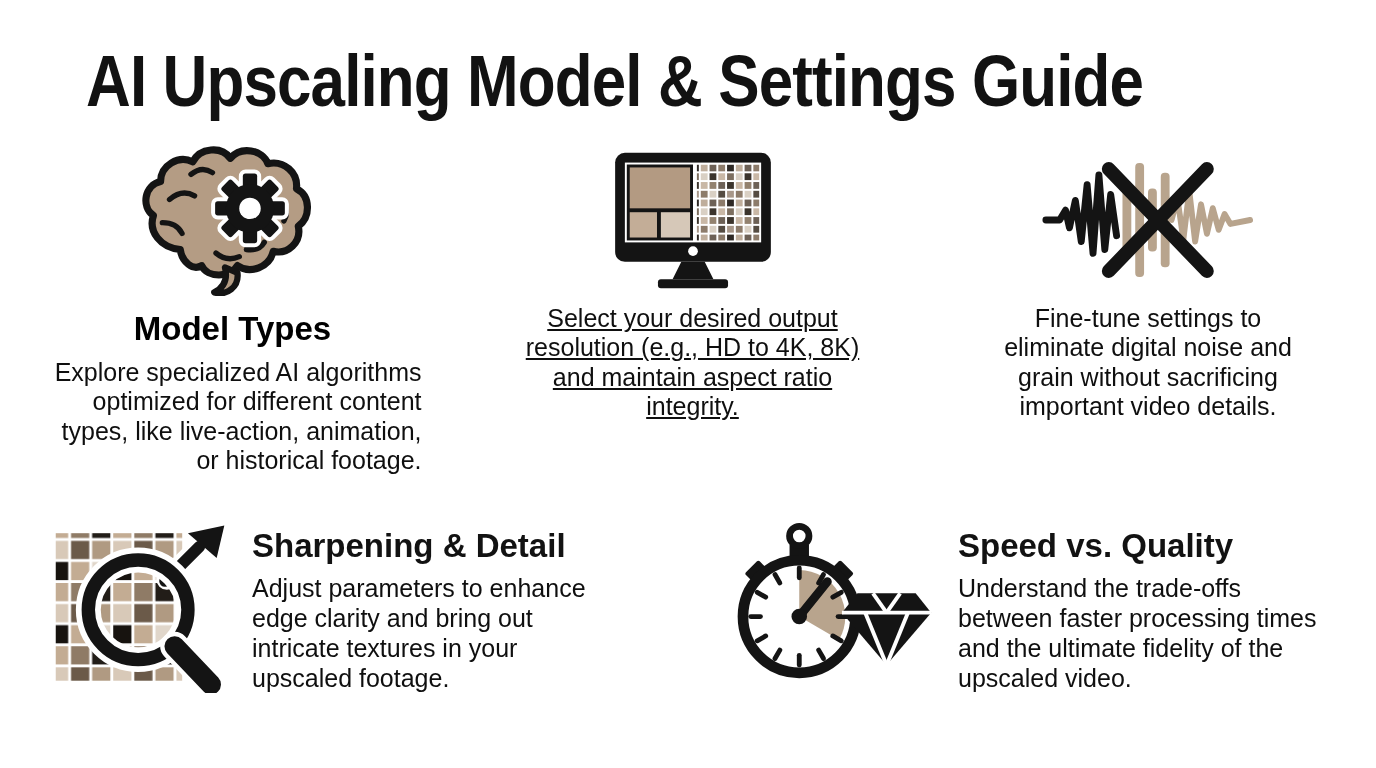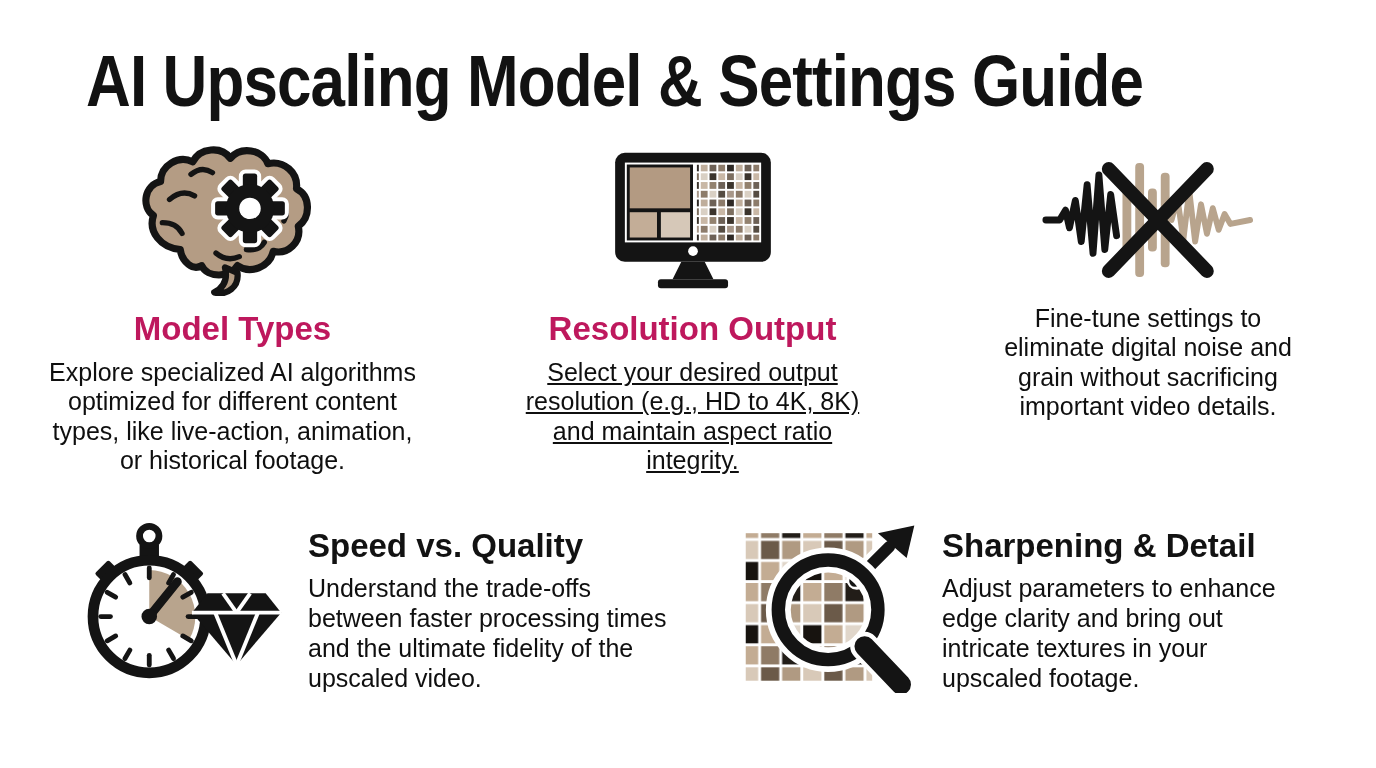--- a/index.html
+++ b/index.html
@@ -12,23 +12,23 @@
   }
   .page-title span{
     font-size:72px;font-weight:bold;letter-spacing:-1px;white-space:nowrap;
     transform:scaleX(0.86);transform-origin:center;color:#121212;
   }
   .row1{
     display:grid;grid-template-columns:465px 455px 456px;margin-top:22px;
   }
   .card-v{display:flex;flex-direction:column;align-items:center;text-align:center;}
   .icon-box{height:152px;display:flex;align-items:center;justify-content:center;}
-  .card-v h2{font-size:33px;font-weight:bold;margin:14px 0 2px;color:#be185d;}
+  .card-v h2{font-size:33px;font-weight:bold;margin:14px 0 2px;color:#000000;}
   .card-v p{font-size:25px;line-height:1.17;margin:8px auto 0;}
-  .p-model{max-width:378px;}
+  .p-model{max-width:378px;text-align:right;}
   .p-res{max-width:360px;text-decoration:underline;}
   .p-noise{max-width:312px;}
   .row2{display:flex;margin-top:44px;}
   .card-h{display:flex;align-items:flex-start;}
   .card-h .icon-box2{flex:0 0 auto;display:flex;align-items:flex-start;justify-content:center;}
   .card-h .txt{margin-left:20px;text-align:left;}
   .card-h h2{font-size:33px;font-weight:bold;margin:8px 0 2px;color:#121212;}
   .card-h p{font-size:25px;line-height:1.2;margin:8px 0 0;max-width:372px;}
   .card4{margin-left:50px;width:600px;}
   .card5{margin-left:60px;width:630px;}
@@ -115,21 +115,20 @@
         <rect x="32" y="18" width="68" height="78" fill="#141414"></rect>
         <rect x="35" y="21" width="62" height="42" fill="#b39a82"></rect>
         <rect x="35" y="67" width="28" height="26" fill="#c3ad97"></rect>
         <rect x="67" y="67" width="30" height="26" fill="#d6c8b8"></rect>
         <rect x="104" y="18" width="64" height="78" fill="url(#mgrid)"></rect>
         <circle cx="100" cy="107" r="5" fill="#ffffff"></circle>
         <polygon points="88,118 112,118 121,136 79,136" fill="#141414"></polygon>
         <rect x="64" y="136" width="72" height="9" rx="3" fill="#141414"></rect>
       </svg>
     </div>
-    <h2>Resolution Output</h2>
     <p class="p-res">Select your desired output resolution (e.g., HD to 4K, 8K) and maintain aspect ratio integrity.</p>
   </div>
 
   <div class="card-v">
     <div class="icon-box">
       <svg width="216" height="138" viewBox="0 0 220 140">
         <g fill="#b8a48d">
           <rect x="84" y="30" width="9" height="80" rx="4"></rect>
           <rect x="97" y="12" width="9" height="116" rx="4"></rect>
           <rect x="110" y="38" width="9" height="64" rx="4"></rect>
@@ -141,63 +140,20 @@
           <line x1="70" y1="18" x2="170" y2="122"></line>
           <line x1="170" y1="18" x2="70" y2="122"></line>
         </g>
       </svg>
     </div>
     <p class="p-noise">Fine-tune settings to eliminate digital noise and grain without sacrificing important video details.</p>
   </div>
 </div>
 
 <div class="row2">
-
-  <div class="card-h card5">
-    <div class="icon-box2">
-      <svg width="228" height="166" viewBox="0 0 235 170">
-        <g fill="#141414">
-          <rect x="37" y="47" width="20" height="12" rx="2" transform="rotate(-45 47 53)"></rect>
-          <rect x="127" y="47" width="20" height="12" rx="2" transform="rotate(45 137 53)"></rect>
-          <rect x="82" y="26" width="20" height="18"></rect>
-        </g>
-        <circle cx="92" cy="17" r="10" fill="#ffffff" stroke="#141414" stroke-width="7"></circle>
-        <circle cx="92" cy="100" r="58" fill="#ffffff" stroke="#141414" stroke-width="11"></circle>
-        <path d="M92,100 L92,52 A48,48 0 0 1 133,124 Z" fill="#b8a48d"></path>
-        <g stroke="#141414" stroke-width="5" stroke-linecap="round">
-          <line x1="92" y1="60" x2="92" y2="50"></line>
-          <line x1="112" y1="65.4" x2="117" y2="56.7"></line>
-          <line x1="126.6" y1="80" x2="135.3" y2="75"></line>
-          <line x1="132" y1="100" x2="142" y2="100"></line>
-          <line x1="126.6" y1="120" x2="135.3" y2="125"></line>
-          <line x1="112" y1="134.6" x2="117" y2="143.3"></line>
-          <line x1="92" y1="140" x2="92" y2="150"></line>
-          <line x1="72" y1="134.6" x2="67" y2="143.3"></line>
-          <line x1="57.4" y1="120" x2="48.7" y2="125"></line>
-          <line x1="52" y1="100" x2="42" y2="100"></line>
-          <line x1="57.4" y1="80" x2="48.7" y2="75"></line>
-          <line x1="72" y1="65.4" x2="67" y2="56.7"></line>
-        </g>
-        <line x1="92" y1="100" x2="121" y2="64" stroke="#141414" stroke-width="9" stroke-linecap="round"></line>
-        <circle cx="92" cy="100" r="8" fill="#141414"></circle>
-        <polygon points="152,76 212,76 228,96 182,150 136,96" fill="#141414"></polygon>
-        <g stroke="#ffffff" stroke-width="4" fill="none">
-          <line x1="136" y1="96" x2="228" y2="96"></line>
-          <line x1="168" y1="76" x2="182" y2="96"></line>
-          <line x1="196" y1="76" x2="182" y2="96"></line>
-          <line x1="160" y1="96" x2="182" y2="150"></line>
-          <line x1="204" y1="96" x2="182" y2="150"></line>
-        </g>
-      </svg>
-    </div>
-    <div class="txt">
-      <h2>Speed vs. Quality</h2>
-      <p>Understand the trade-offs between faster processing times and the ultimate fidelity of the upscaled video.</p>
-    </div>
-  </div>
 
   <div class="card-h card4">
     <div class="icon-box2">
       <svg width="182" height="174" viewBox="0 0 190 180">
         <defs>
           <pattern id="pxgrid" width="66" height="66" patternUnits="userSpaceOnUse">
             <rect width="66" height="66" fill="#ffffff"></rect>
             <rect x="0" y="0" width="19" height="19" fill="#c3ac93"></rect>
               <rect x="22" y="0" width="19" height="19" fill="#8f7b66"></rect>
               <rect x="44" y="0" width="19" height="19" fill="#221d18"></rect>
@@ -218,13 +174,56 @@
         <circle cx="92" cy="94" r="52" fill="none" stroke="#141414" stroke-width="14"></circle>
         <line x1="130" y1="132" x2="168" y2="172" stroke="#ffffff" stroke-width="30" stroke-linecap="round"></line>
         <line x1="130" y1="132" x2="168" y2="172" stroke="#141414" stroke-width="21" stroke-linecap="round"></line>
       </svg>
     </div>
     <div class="txt">
       <h2>Sharpening &amp; Detail</h2>
       <p>Adjust parameters to enhance edge clarity and bring out intricate textures in your upscaled footage.</p>
     </div>
   </div>
+
+  <div class="card-h card5">
+    <div class="icon-box2">
+      <svg width="228" height="166" viewBox="0 0 235 170">
+        <g fill="#141414">
+          <rect x="37" y="47" width="20" height="12" rx="2" transform="rotate(-45 47 53)"></rect>
+          <rect x="127" y="47" width="20" height="12" rx="2" transform="rotate(45 137 53)"></rect>
+          <rect x="82" y="26" width="20" height="18"></rect>
+        </g>
+        <circle cx="92" cy="17" r="10" fill="#ffffff" stroke="#141414" stroke-width="7"></circle>
+        <circle cx="92" cy="100" r="58" fill="#ffffff" stroke="#141414" stroke-width="11"></circle>
+        <path d="M92,100 L92,52 A48,48 0 0 1 133,124 Z" fill="#b8a48d"></path>
+        <g stroke="#141414" stroke-width="5" stroke-linecap="round">
+          <line x1="92" y1="60" x2="92" y2="50"></line>
+          <line x1="112" y1="65.4" x2="117" y2="56.7"></line>
+          <line x1="126.6" y1="80" x2="135.3" y2="75"></line>
+          <line x1="132" y1="100" x2="142" y2="100"></line>
+          <line x1="126.6" y1="120" x2="135.3" y2="125"></line>
+          <line x1="112" y1="134.6" x2="117" y2="143.3"></line>
+          <line x1="92" y1="140" x2="92" y2="150"></line>
+          <line x1="72" y1="134.6" x2="67" y2="143.3"></line>
+          <line x1="57.4" y1="120" x2="48.7" y2="125"></line>
+          <line x1="52" y1="100" x2="42" y2="100"></line>
+          <line x1="57.4" y1="80" x2="48.7" y2="75"></line>
+          <line x1="72" y1="65.4" x2="67" y2="56.7"></line>
+        </g>
+        <line x1="92" y1="100" x2="121" y2="64" stroke="#141414" stroke-width="9" stroke-linecap="round"></line>
+        <circle cx="92" cy="100" r="8" fill="#141414"></circle>
+        <polygon points="152,76 212,76 228,96 182,150 136,96" fill="#141414"></polygon>
+        <g stroke="#ffffff" stroke-width="4" fill="none">
+          <line x1="136" y1="96" x2="228" y2="96"></line>
+          <line x1="168" y1="76" x2="182" y2="96"></line>
+          <line x1="196" y1="76" x2="182" y2="96"></line>
+          <line x1="160" y1="96" x2="182" y2="150"></line>
+          <line x1="204" y1="96" x2="182" y2="150"></line>
+        </g>
+      </svg>
+    </div>
+    <div class="txt">
+      <h2>Speed vs. Quality</h2>
+      <p>Understand the trade-offs between faster processing times and the ultimate fidelity of the upscaled video.</p>
+    </div>
+  </div>
 </div>
 
 </body></html>

